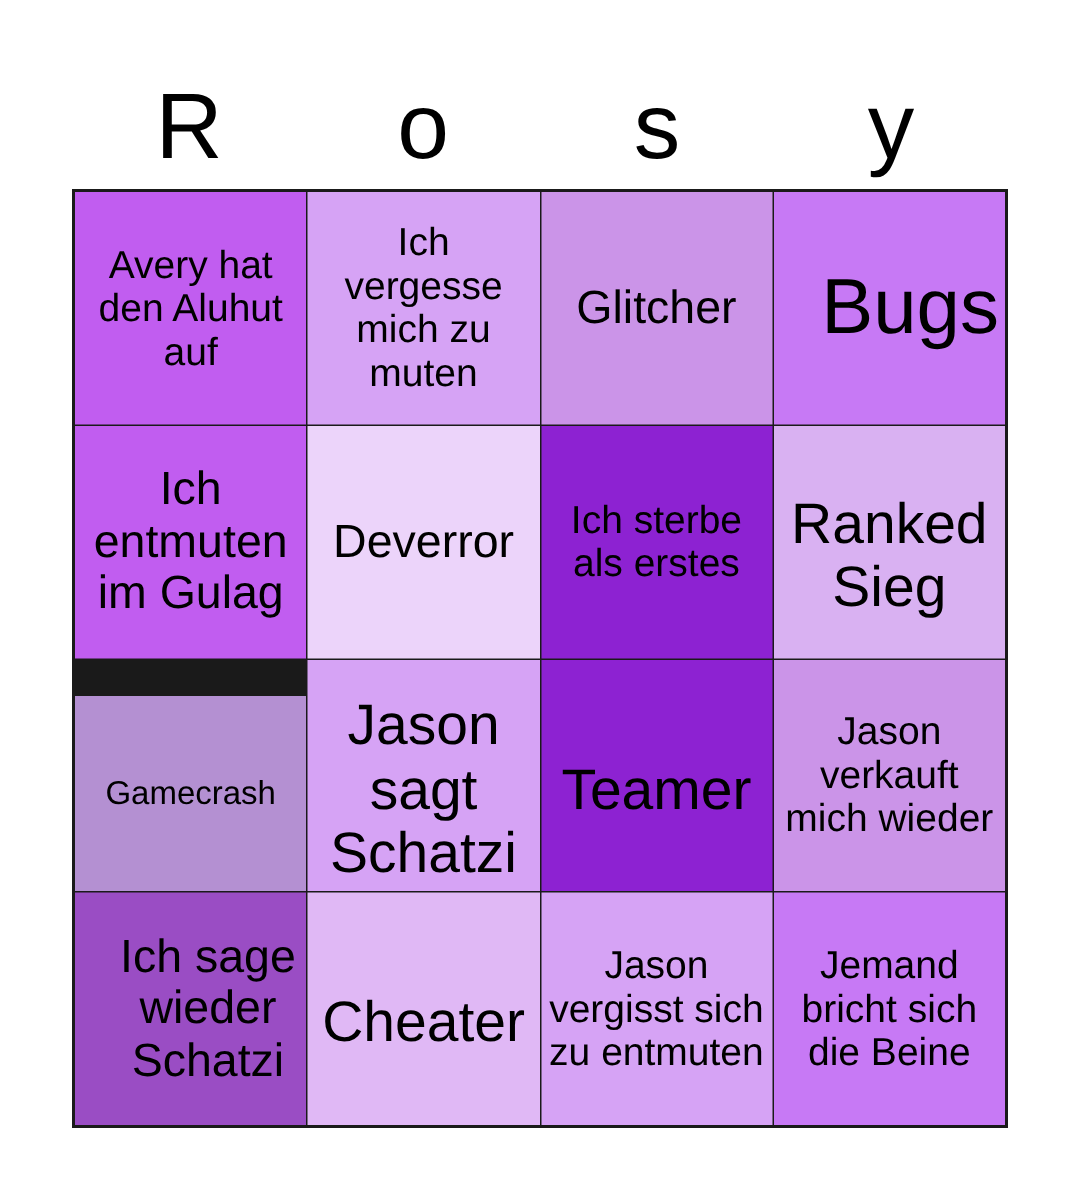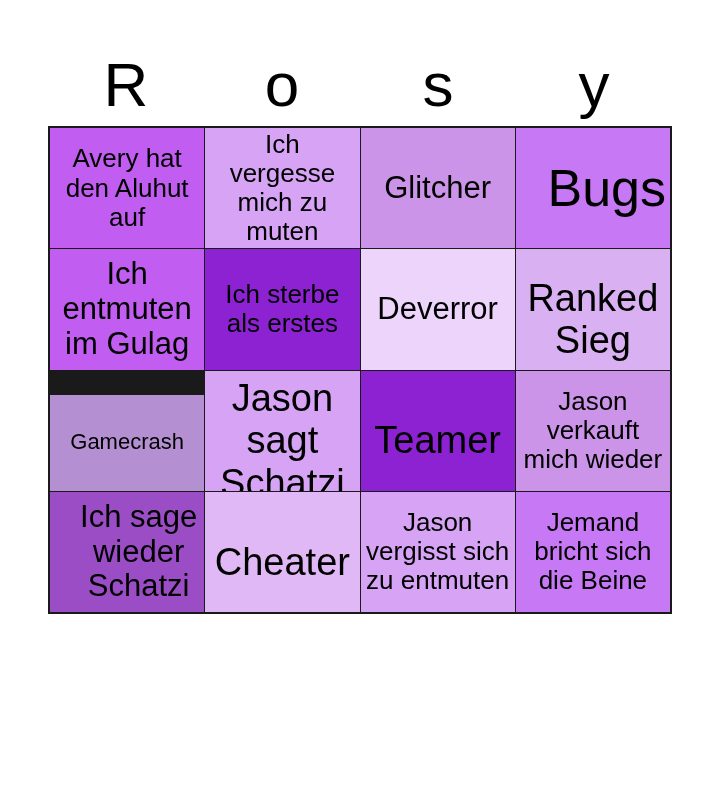--- a/index.html
+++ b/index.html
@@ -38,21 +38,21 @@
     color: #000000;
     font-weight: 400;
     letter-spacing: 0;
   }
   
   .grid {
     position: absolute;
     left: 48px;
     top: 126px;
     width: 624px;
-    height: 488px;
+    height: 626px;
     box-sizing: border-box;
     display: grid;
     grid-template-columns: repeat(4, 1fr);
     grid-template-rows: repeat(4, 1fr);
     border: 2px solid #1a1a1a;
     background: #1a1a1a;
     gap: 1px;
   }
   .cell {
     position: relative;
@@ -101,25 +101,25 @@
     <div class="cell fs-md" style="background-color: rgb(203, 148, 232);">
       <span class="cell-text">Glitcher</span>
     </div>
     <div class="cell fs-xl" style="background-color: rgb(199, 121, 245);">
       <span class="cell-text">Bugs</span>
     </div>
 
     <div class="cell fs-md" style="background-color: rgb(193, 93, 240);">
       <span class="cell-text">Ich entmuten im Gulag</span>
     </div>
+    <div class="cell fs-md" style="background-color: rgb(236, 212, 250);">
+      <span class="cell-text">Deverror</span>
+    </div>
     <div class="cell fs-sm" style="background-color: rgb(141, 34, 210);">
       <span class="cell-text">Ich sterbe als erstes</span>
-    </div>
-    <div class="cell fs-md" style="background-color: rgb(236, 212, 250);">
-      <span class="cell-text">Deverror</span>
     </div>
     <div class="cell fs-lg" style="background-color: rgb(217, 177, 242);">
       <span class="cell-text">Ranked Sieg</span>
     </div>
 
     <div class="cell fs-xs" style="background-color: rgb(180, 144, 210); margin-top: 24px;">
       <span class="cell-text">Gamecrash</span>
     </div>
     <div class="cell fs-lg" style="background-color: rgb(214, 163, 245);">
       <span class="cell-text">Jason sagt Schatzi</span>

